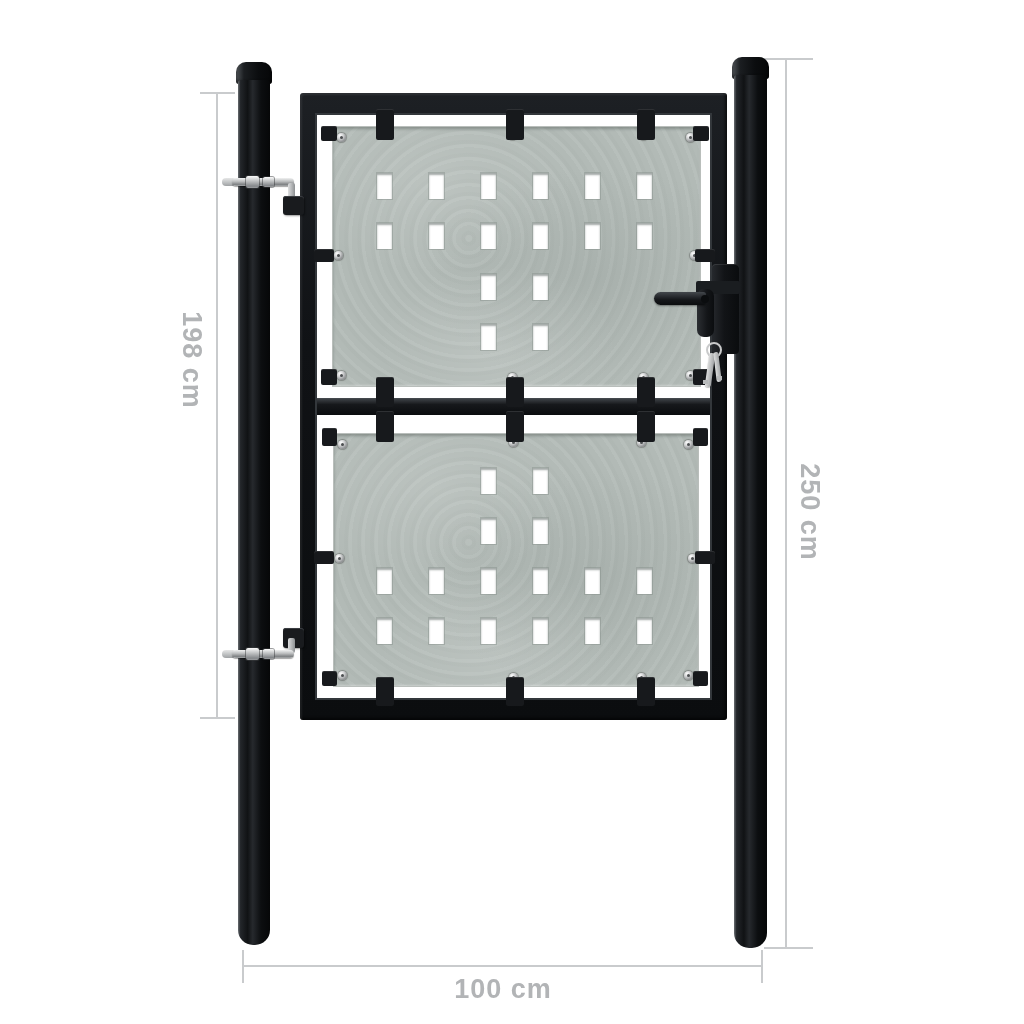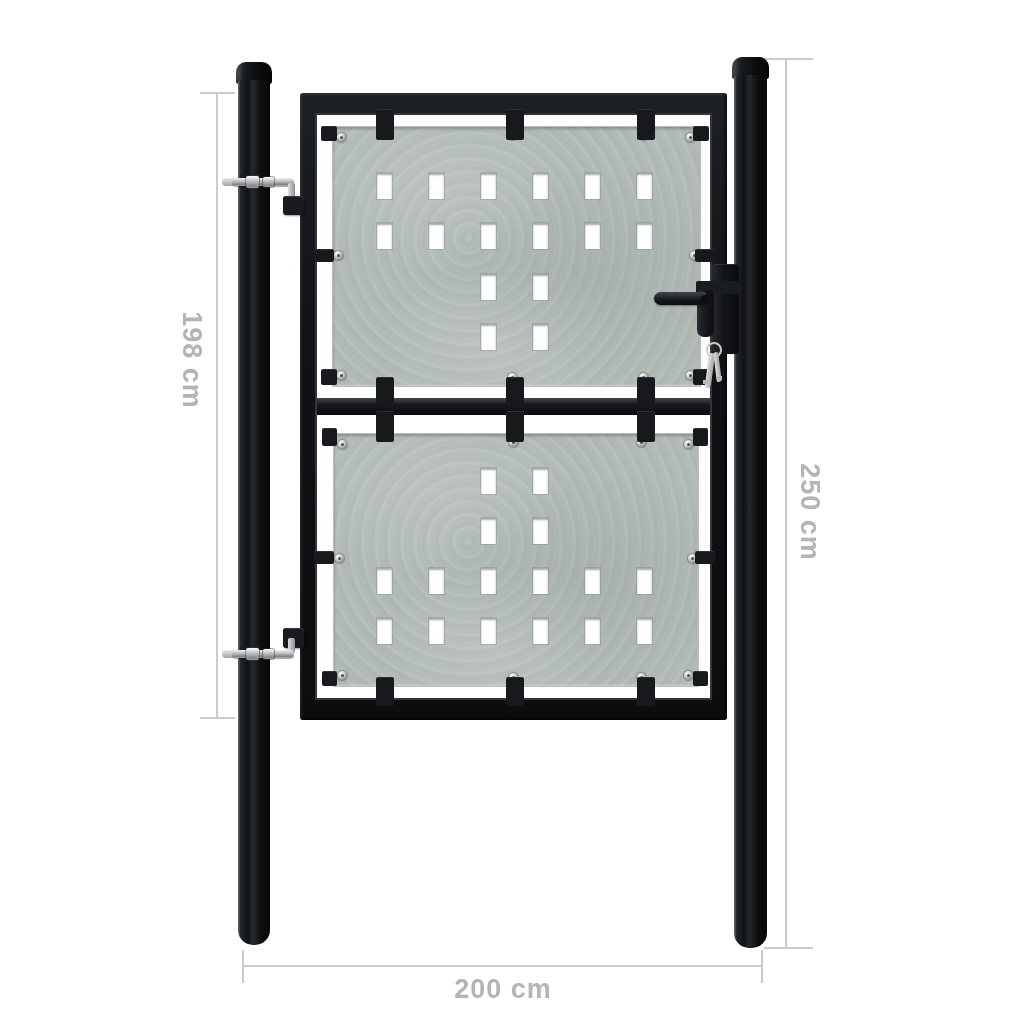--- a/index.html
+++ b/index.html
@@ -140,21 +140,21 @@
     <div class="dl v" style="left:785px;top:59px;height:890px"></div>
     <div class="dl h" style="left:740px;top:58px;width:73px"></div>
     <div class="dl h" style="left:764px;top:947px;width:49px"></div>
     <div class="dim-label rot" style="left:809px;top:512px">250 cm</div>
   </div>
 
   <div>
     <div class="dl h" style="left:243px;top:965px;width:519px"></div>
     <div class="dl v" style="left:242px;top:950px;height:33px"></div>
     <div class="dl v" style="left:761px;top:950px;height:33px"></div>
-    <div class="dim-label" style="left:503px;top:989px">200 cm</div>
+    <div class="dim-label" style="left:503px;top:989px">100 cm</div>
   </div>
 
   <div class="post-cap" style="left:236px;top:62px;width:36px"></div>
   <div class="post" style="left:238px;top:80px;width:32px;height:865px"></div>
   <div class="post-cap" style="left:732px;top:57px;width:37px"></div>
   <div class="post" style="left:734px;top:75px;width:33px;height:873px"></div>
 
   <div class="gate-frame" style="left:300px;top:93px;width:427px;height:627px">
     <div class="gate-inner"></div>
     <div class="mid-rail"></div>

